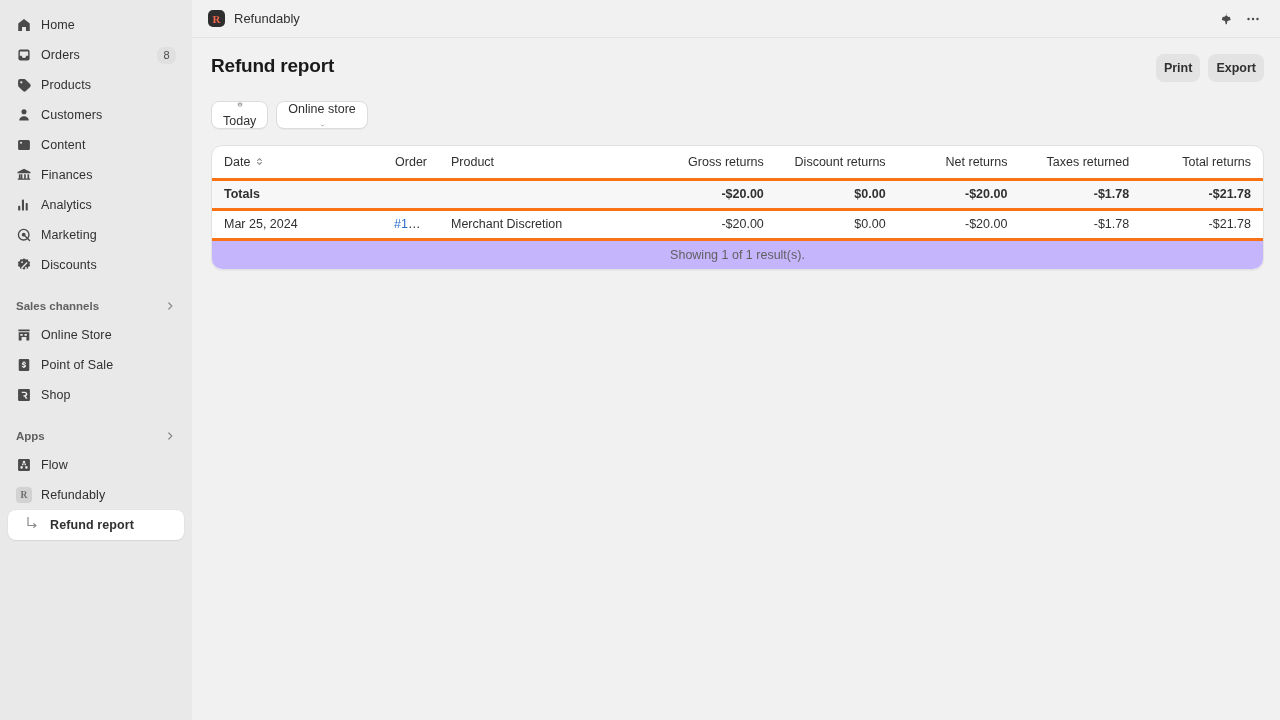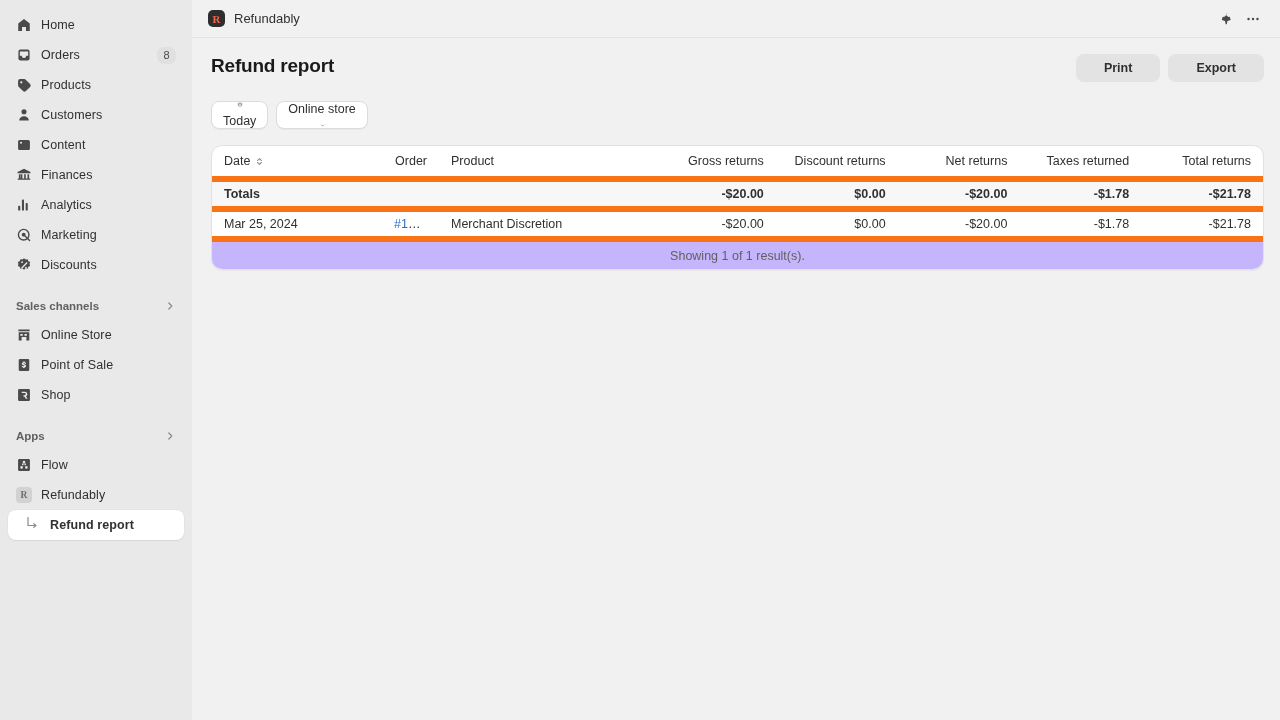--- a/index.html
+++ b/index.html
@@ -80,21 +80,21 @@
   #topbar .app-title { font-size: 13px; color: #303030; }
   #topbar .spacer { flex: 1 1 auto; }
   .topbar-btn { width: 26px; height: 26px; display: flex; align-items: center; justify-content: center; border-radius: 6px; color: #4a4a4a; }
 
   #content { padding: 16px 16px 0 19px; }
   .page-head { display: flex; align-items: flex-start; }
   .page-title { font-size: 19px; font-weight: bold; letter-spacing: -.2px; color: #1a1a1a; padding-top: 1px; }
   .head-actions { margin-left: auto; display: flex; gap: 8px; }
   .btn-grey {
     background: #e3e3e3; border: none; border-radius: 8px;
-    height: 28px; padding: 0 28px;
+    height: 28px; padding: 0 8px;
     font-size: 12.5px; font-weight: bold; color: #303030;
     font-family: "Liberation Sans", sans-serif;
     display: flex; align-items: center;
   }
   .filters { display: flex; gap: 8px; margin-top: 19px; }
   .btn-pill {
     background: #fff; border: 1px solid #dcdcdc; border-radius: 8px;
     height: 28px; padding: 0 11px;
     font-size: 12.5px; color: #303030;
     display: flex; align-items: center; gap: 7px;
@@ -110,21 +110,21 @@
     border: 1px solid #e1e1e1;
     border-radius: 11px;
     overflow: hidden;
     box-shadow: 0 1px 1px rgba(0,0,0,.04);
   }
   table { width: 100%; border-collapse: collapse; table-layout: fixed; }
   th, td { font-size: 12.5px; padding: 0 12px; white-space: nowrap; overflow: hidden; text-overflow: ellipsis; }
   thead th { height: 33px; font-weight: normal; color: #303030; text-align: right; vertical-align: middle; }
   thead th.lft { text-align: left; }
   .th-inner { display: inline-flex; align-items: center; gap: 4px; justify-content: center; }
-  tbody tr { border-top: 6px solid #f97316; }
+  tbody tr { border-top: 3px solid #f97316; }
   tbody td { height: 30px; text-align: right; color: #303030; vertical-align: middle; }
   tbody td.lft { text-align: left; }
   tr.totals { background: #f7f7f7; }
   tr.totals td { font-weight: bold; }
   .link { color: #2c6ecb; }
   .footer-row td {
     text-align: center; color: #616161; height: 30px;
     background: #c4b5fd;
   }
   .c-date { width: 170px; }

